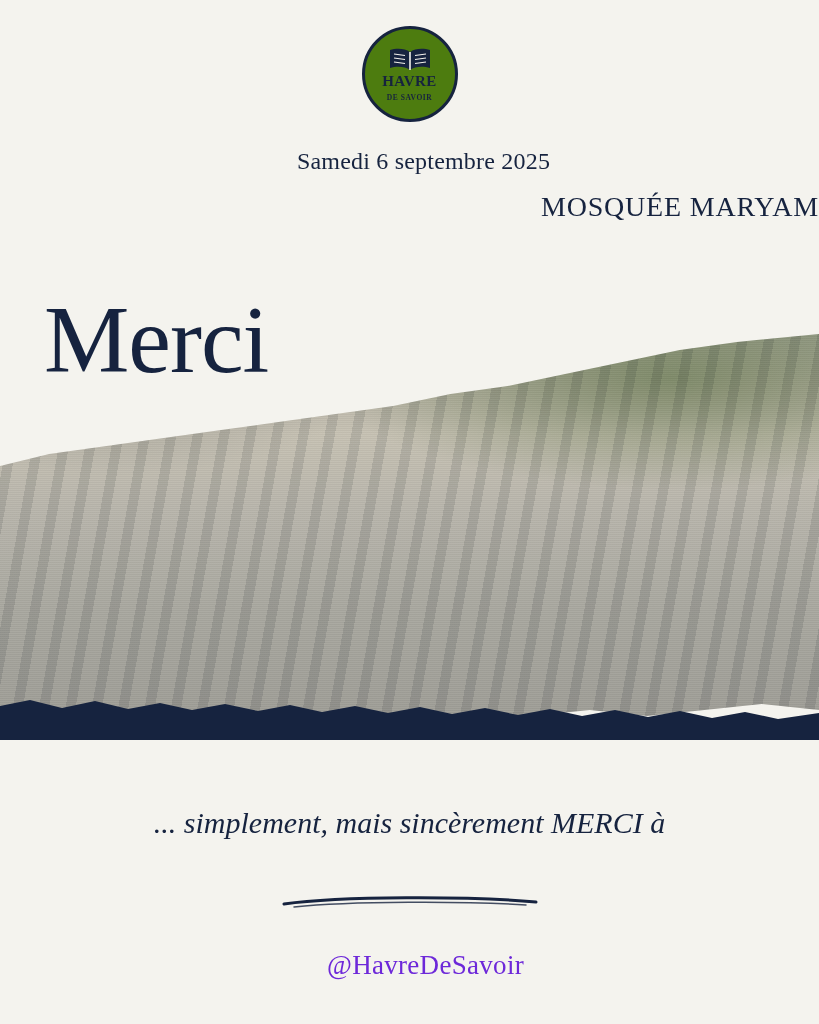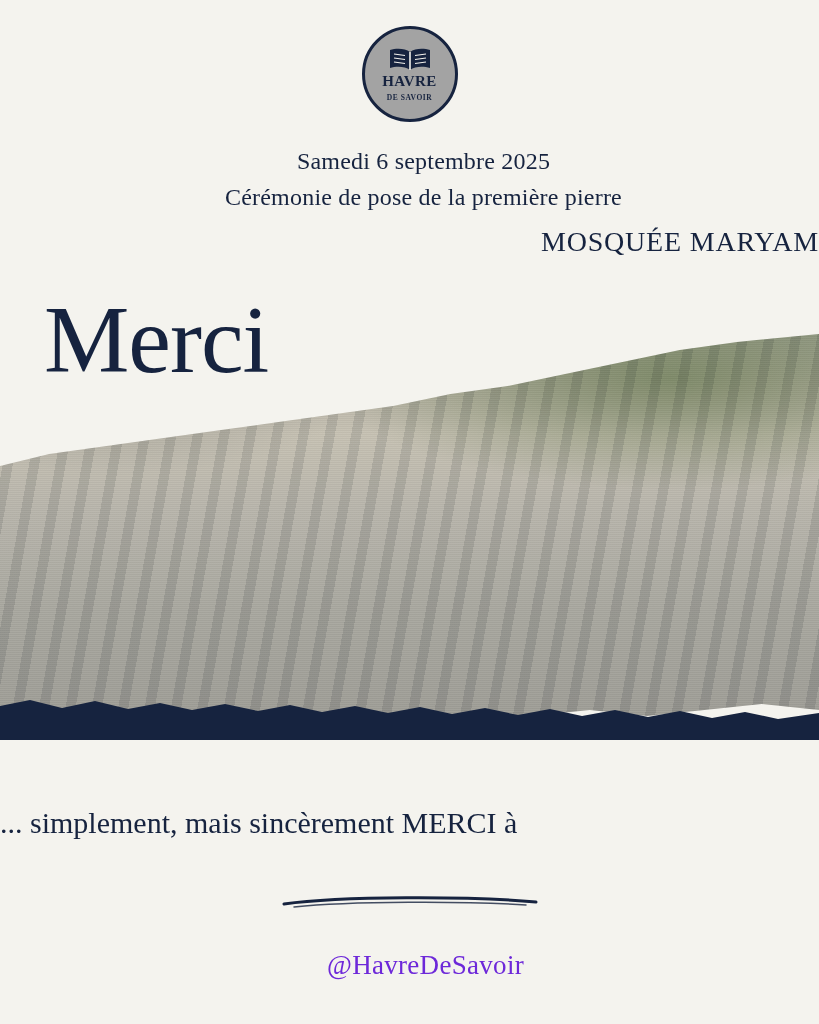--- a/index.html
+++ b/index.html
@@ -30,21 +30,21 @@
     width: 100%;
     display: flex;
     justify-content: center;
     z-index: 6;
   }
   .logo {
     width: 96px;
     height: 96px;
     border-radius: 50%;
     border: 3px solid #16233f;
-    background: #a3a3a3;
+    background: #4d7c0f;
     display: flex;
     flex-direction: column;
     align-items: center;
     justify-content: center;
     box-sizing: border-box;
   }
   .logo svg { display: block; }
   .logo-text {
     font-family: "Liberation Serif", serif;
     font-weight: bold;
@@ -197,26 +197,27 @@
     z-index: 4;
     pointer-events: none;
   }
 
   
   .message {
     position: absolute;
     top: 800px;
     left: 0;
     width: 100%;
-    text-align: left;
+    text-align: center;
     color: #16233f;
     font-family: "Liberation Serif", serif;
     font-size: 30px;
     line-height: 1.55;
     z-index: 6;
+    font-style: italic;
   }
   .message .ln { display: block; }
 
   .underline-swoosh {
     position: absolute;
     top: 893px;
     left: 0;
     width: 100%;
     display: flex;
     justify-content: center;
@@ -253,21 +254,20 @@
           <path d="M28 9.5 L39 8 M28 13.5 L39 12 M28 17.5 L39 16" stroke="#f4f3ee" stroke-width="1.1"></path>
         </svg>
       </span>
       <span class="logo-text l1">HAVRE</span>
       <span class="logo-text l2">DE SAVOIR</span>
     </div>
   </div>
 
   <div class="header-block">
     <div class="header-line hl-1">Samedi 6 septembre 2025</div>
-    <div class="header-line hl-2">Cérémonie de pose de la première pierre</div>
     <div class="header-line hl-3">MOSQUÉE MARYAM</div>
   </div>
 
   <div class="merci">Merci</div>
 
   <div class="photo-band">
     <div class="photo"></div>
     <div class="crowd"></div>
     <div class="crowd-layer2"></div>
     <div class="crowd-shadow"></div>

